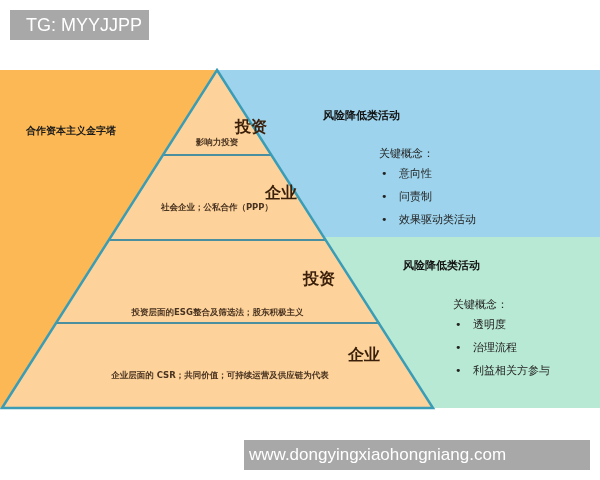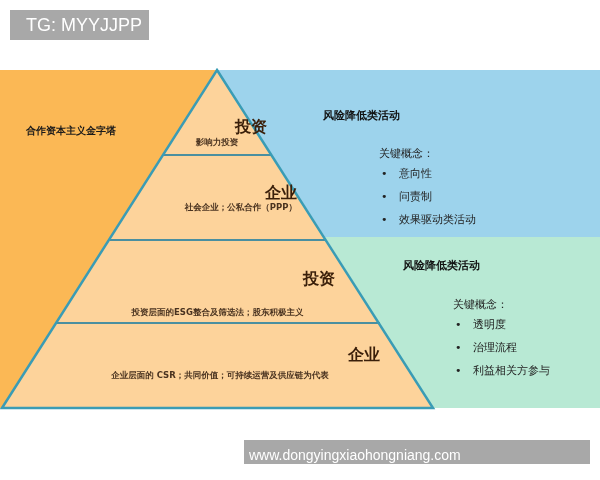--- a/index.html
+++ b/index.html
@@ -6,21 +6,21 @@
     body {
       width: 600px; height: 480px; position: relative; overflow: hidden;
       background: #ffffff;
       font-family: "DejaVu Sans", "Liberation Sans", sans-serif;
     }
     .watermark {
       position: absolute; background: #a8a8a8; color: #ffffff;
       font-family: "Liberation Sans", "DejaVu Sans", sans-serif;
     }
     #wm-top { left: 10px; top: 10px; width: 139px; height: 30px; line-height: 30px; font-size: 18px; padding-left: 16px; box-sizing: border-box; }
-    #wm-bottom { left: 244px; top: 440px; width: 346px; height: 24px; line-height: 30px; font-size: 14px; padding-left: 5px; box-sizing: border-box; }
+    #wm-bottom { left: 244px; top: 440px; width: 346px; height: 30px; line-height: 30px; font-size: 17px; padding-left: 5px; box-sizing: border-box; }
     svg.diagram { position: absolute; left: 0; top: 0; }
     .txt { position: absolute; color: #1a1a1a; white-space: nowrap; }
     .title-left { font-size: 10px; font-weight: bold; }
     .tier-title { font-size: 16px; font-weight: bold; color: #3a1f0a; text-align: right; }
     .tier-sub { font-size: 8.5px; color: #4a3320; text-align: center; font-weight: bold; }
     .region-title { font-size: 11px; font-weight: bold; color: #111; }
     .concept-label { font-size: 11px; color: #222; }
     .bullet-list { position: absolute; margin: 0; padding: 0; list-style: none; }
     .bullet-list li { font-size: 11px; color: #222; height: 23px; line-height: 23px; display: flex; }
     .bullet-list li .dot { width: 18px; text-align: left; padding-left: 2px; }
@@ -46,21 +46,21 @@
 
   <polygon points="217,70 433,408 2,408" fill="none" stroke="#3a9cb5" stroke-width="2.5" stroke-linejoin="miter"></polygon>
 </svg>
 
 <div class="txt title-left" style="left:26px; top:124px;">合作资本主义金字塔</div>
 
 <div class="txt tier-title" style="left:167px; top:117px; width:100px;">投资</div>
 <div class="txt tier-sub" style="left:167px; top:137px; width:100px;">影响力投资</div>
 
 <div class="txt tier-title" style="left:137px; top:183px; width:160px;">企业</div>
-<div class="txt tier-sub" style="left:137px; top:202px; width:160px;text-align:right;">社会企业；公私合作（PPP）</div>
+<div class="txt tier-sub" style="left:137px; top:202px; width:160px;">社会企业；公私合作（PPP）</div>
 
 <div class="txt tier-title" style="left:100px; top:269px; width:235px;">投资</div>
 <div class="txt tier-sub" style="left:100px; top:288px; width:235px;margin-top:19px;">投资层面的ESG整合及筛选法；股东积极主义</div>
 
 <div class="txt tier-title" style="left:60px; top:345px; width:320px;">企业</div>
 <div class="txt tier-sub" style="left:60px; top:370px; width:320px;">企业层面的 CSR；共同价值；可持续运营及供应链为代表</div>
 
 <div class="txt region-title" style="left:323px; top:108px;">风险降低类活动</div>
 <div class="txt concept-label" style="left:379px; top:146px;">关键概念：</div>
 <ul class="bullet-list" style="left:379px; top:162px;">

